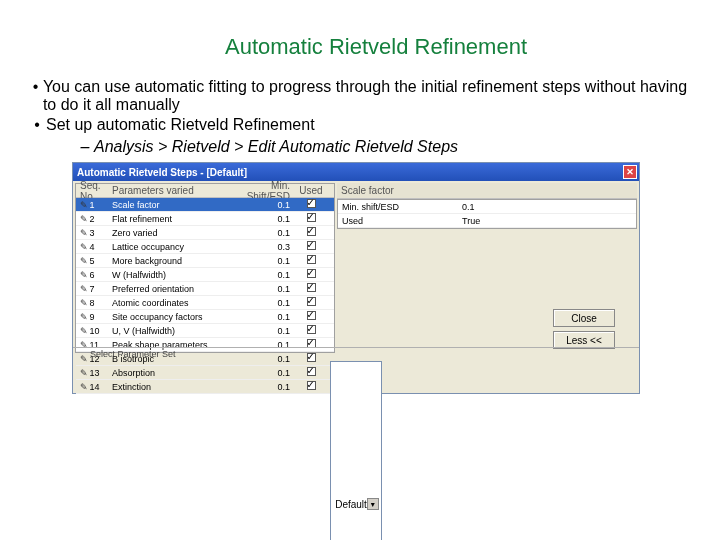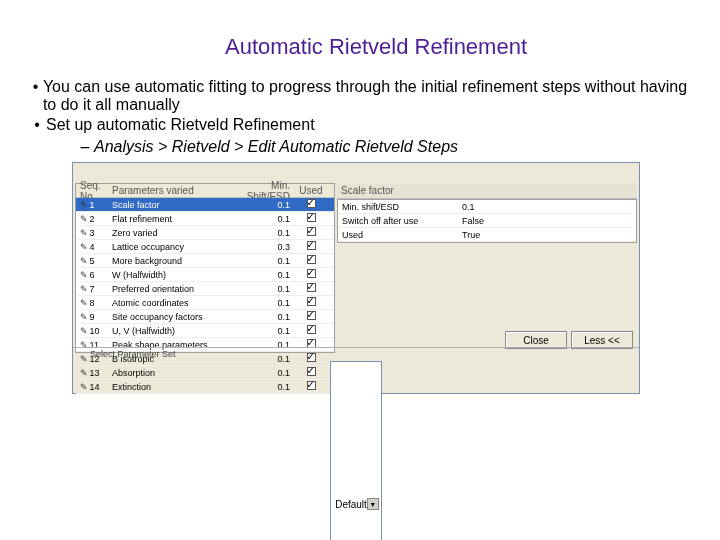--- a/index.html
+++ b/index.html
@@ -7,21 +7,21 @@
     margin: 0;
     width: 720px;
     height: 540px;
     background: #fff;
     font-family: Arial, sans-serif;
     color: #000;
     overflow: hidden;
   }
   .page-title {
     font-size: 22px;
-    color: #4c1d95;
+    color: #15803d;
     text-align: center;
     margin: 34px 0 18px 0;
     padding-left: 32px;
   }
   .bullets {
     font-size: 16px;
     margin: 0 28px 6px 28px;
   }
   .bullet-row { display:flex; align-items:flex-start; margin-bottom:2px; }
   .bullet-dot { width:18px; text-align:center; }
@@ -105,22 +105,22 @@
   }
   .prop-grid {
     background:#fff;
     border:1px solid #a0a0a0;
     font-size:9px;
   }
   .prop-row { display:flex; height:14px; align-items:center; border-bottom:1px solid #eee; }
   .prop-key { width:120px; padding-left:4px; }
   .prop-val { flex:1; padding-left:4px; }
   .btn-col {
-    position:absolute; right:6px; bottom:44px;
-    display:flex; flex-direction:row; gap:4px;
+    position:absolute; right:24px; bottom:44px;
+    display:flex; flex-direction:column; gap:4px;
   }
   .btn {
     width:62px; height:18px;
     background:#ece9d8;
     border:1px solid #888;
     font-size:10px;
     display:flex; align-items:center; justify-content:center;
     box-shadow: inset 1px 1px 0 #fff;
   }
   
@@ -159,20 +159,24 @@
     <div class="bullet-dot">•</div>
     <div>Set up automatic Rietveld Refinement</div>
   </div>
   <div class="sub-row">
     <div class="sub-dash">–</div>
     <div>Analysis &gt; Rietveld &gt; Edit Automatic Rietveld Steps</div>
   </div>
 </div>
 
 <div class="dialog">
+  <div class="titlebar">
+    <span>Automatic Rietveld Steps - [Default]</span>
+    <div class="close-x">✕</div>
+  </div>
 
   <div class="dlg-body">
 
     <div class="left-pane">
       <div class="tbl-head">
         <div class="col-seq">Seq. No.</div>
         <div class="col-par">Parameters varied</div>
         <div class="col-shift">Min. Shift/ESD</div>
         <div class="col-used">Used</div>
       </div>
@@ -265,24 +269,20 @@
     </div>
 
     <div class="right-pane">
       <div class="prop-title">Scale factor</div>
       <div class="prop-grid" id="props">
           <div class="prop-row">
             <div class="prop-key">Min. shift/ESD</div>
             <div class="prop-val">0.1</div>
           </div>
           <div class="prop-row">
-            <div class="prop-key">Switch off after use</div>
-            <div class="prop-val">False</div>
-          </div>
-          <div class="prop-row">
             <div class="prop-key">Used</div>
             <div class="prop-val">True</div>
           </div>
         </div>
     </div>
   </div>
 
   <div class="btn-col">
     <div class="btn">Close</div>
     <div class="btn">Less &lt;&lt;</div>

